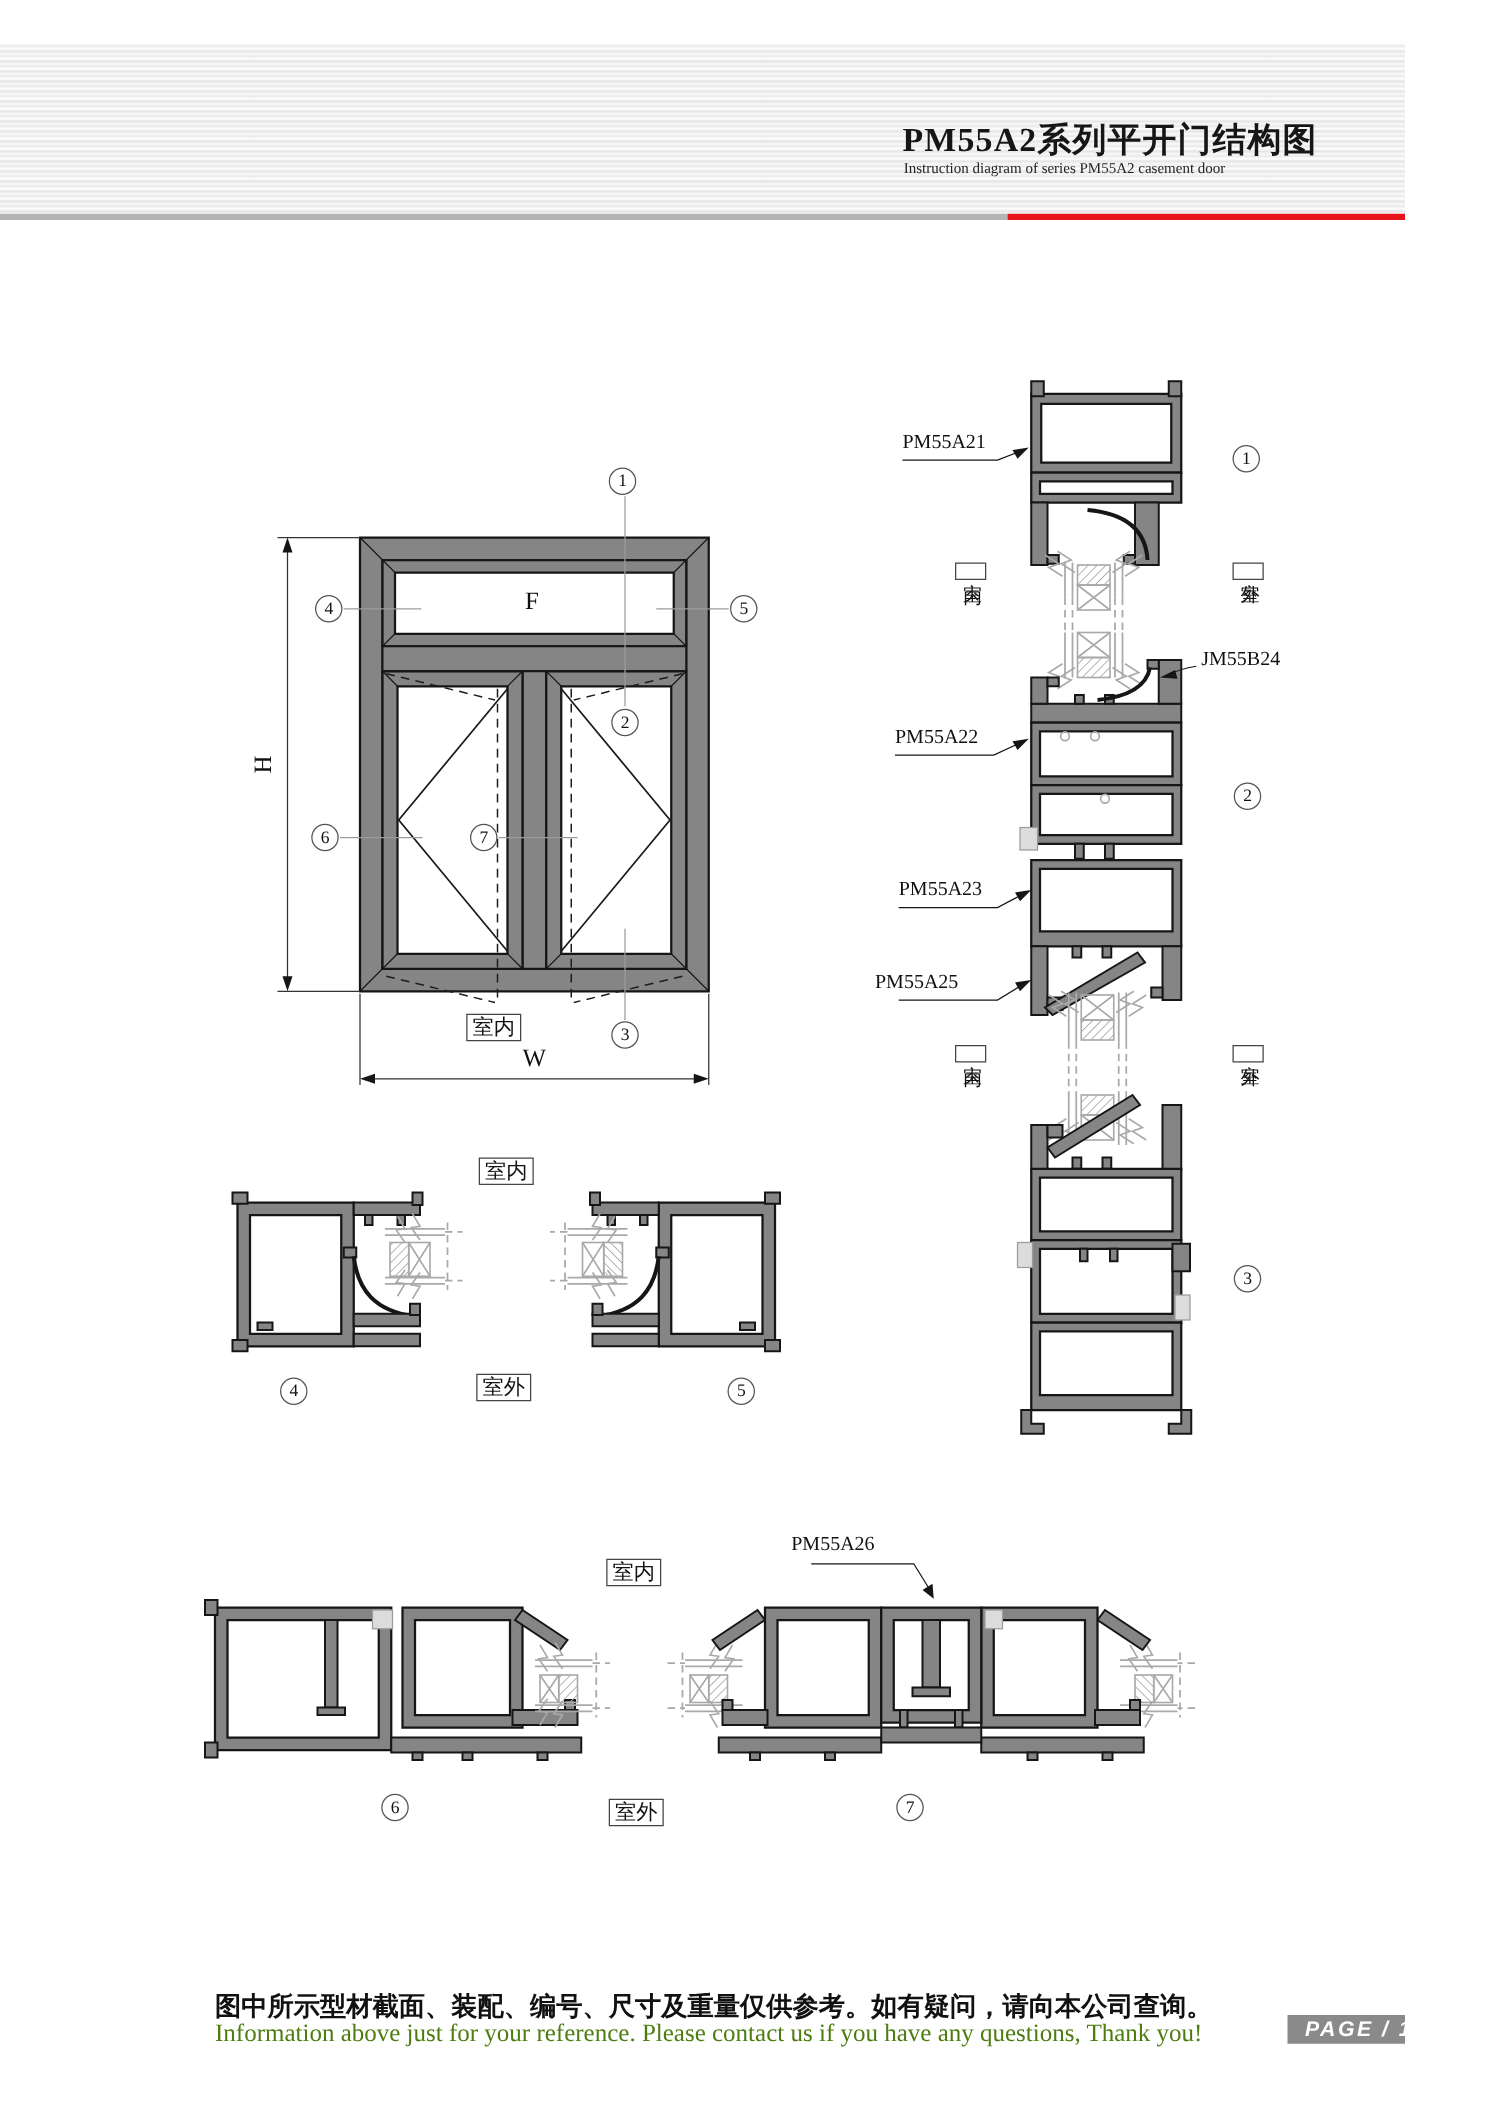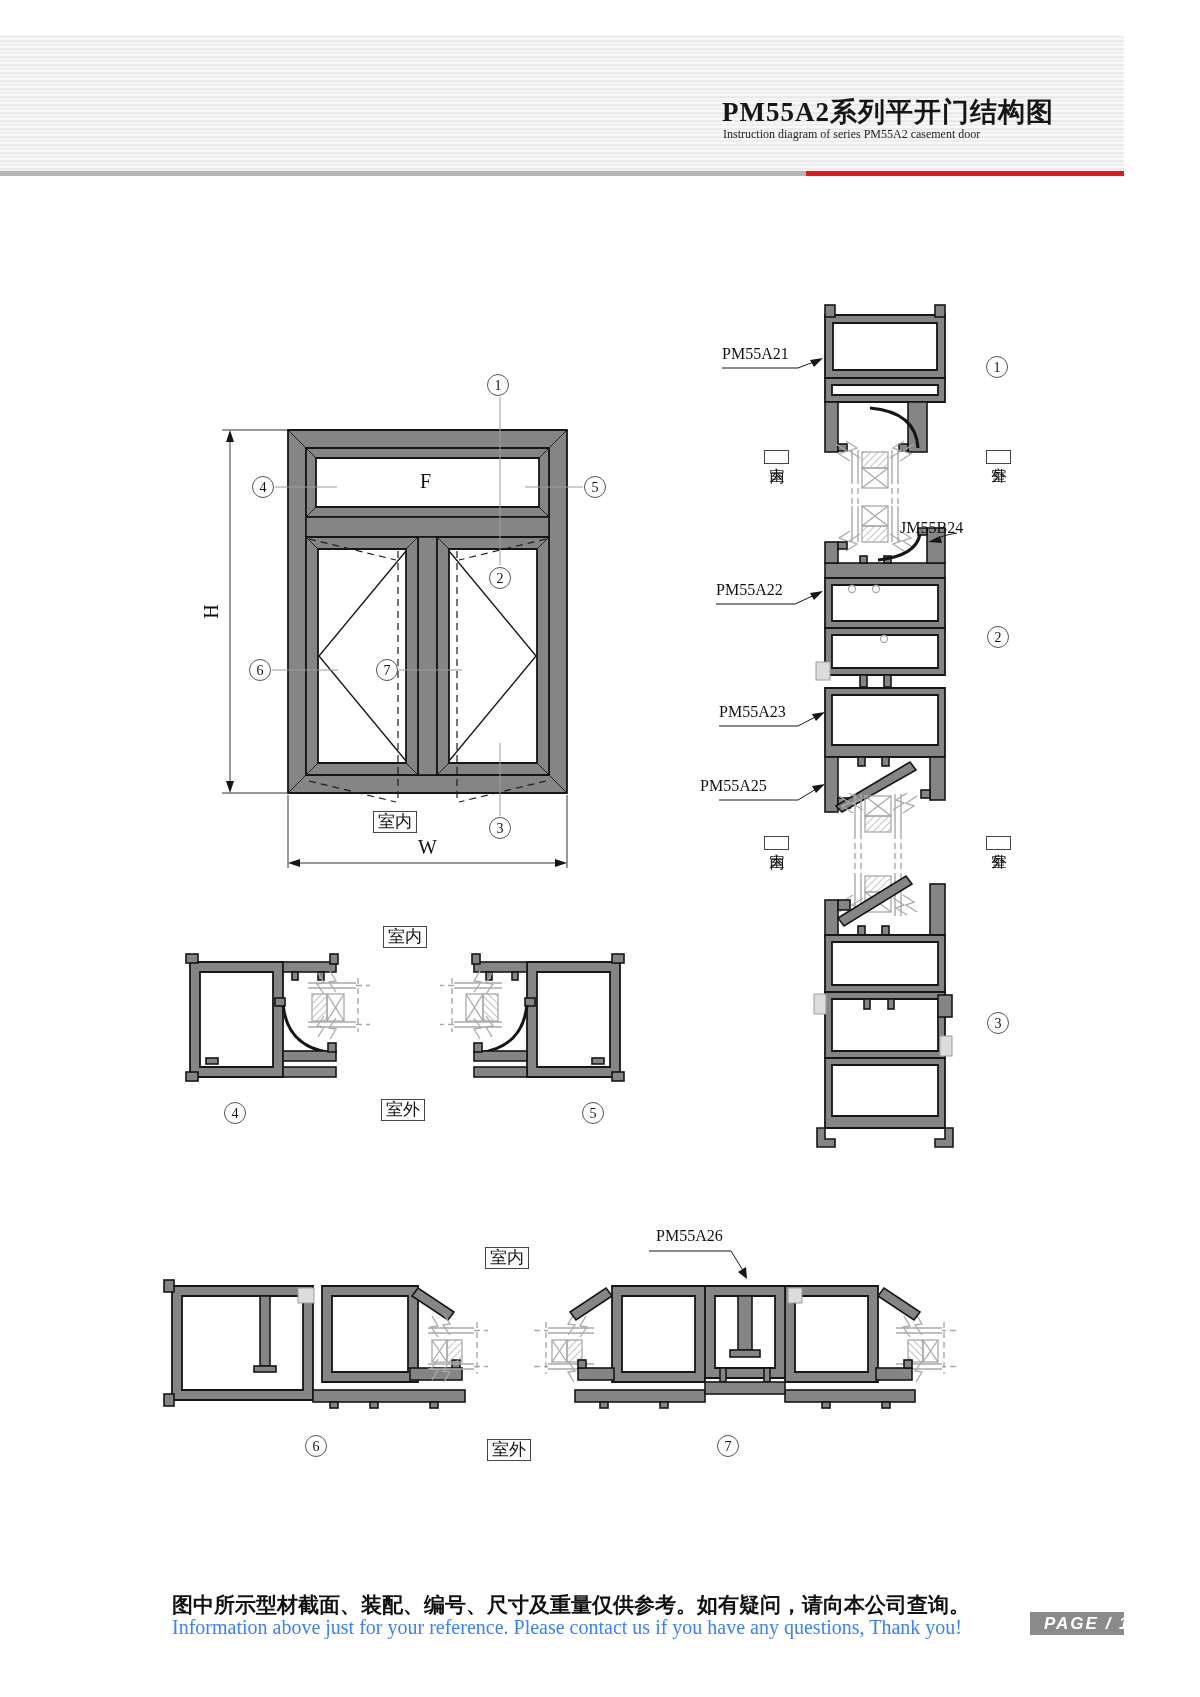--- a/index.html
+++ b/index.html
@@ -18,21 +18,21 @@
   .zbox{position:absolute;border:1px solid #444;background:#fff;font-family:"Liberation Sans",sans-serif;
     font-size:17px;line-height:20px;padding:0 4px;color:#111;}
   .zbox-v{position:absolute;border:1px solid #444;background:#fff;font-family:"Liberation Sans",sans-serif;
     font-size:15px;color:#111;writing-mode:vertical-rl;text-orientation:upright;padding:4px 2px;letter-spacing:2px;}
   .plabel{position:absolute;font-size:16px;color:#111;}
   .dimlabel{position:absolute;font-size:20px;color:#111;}
   .rot90{transform:rotate(-90deg);}
   
   .note-zh{position:absolute;left:172px;top:1591px;font-family:"Liberation Sans",sans-serif;
     font-weight:600;font-size:21px;color:#111;}
-  .note-en{position:absolute;left:172px;top:1616px;font-size:20px;color:#3b82f6;}
+  .note-en{position:absolute;left:172px;top:1616px;font-size:20px;color:#4d7c0f;}
   .page-badge{position:absolute;left:1030px;top:1612px;width:170px;height:23px;background:#8a8a8a;
     color:#fff;font-family:"Liberation Sans",sans-serif;font-weight:bold;font-style:italic;
     font-size:17px;line-height:23px;padding-left:14px;box-sizing:border-box;letter-spacing:2px;}
   
   svg .box{fill:#858585;fill-rule:evenodd;stroke:#161616;stroke-width:1.8;}
   svg .part{fill:#858585;stroke:#161616;stroke-width:1.6;}
   svg .thick{fill:none;stroke:#161616;stroke-width:3.2;}
   svg .gl{stroke:#a9a9a9;stroke-width:1.4;fill:none;}
   svg .gld{stroke:#a9a9a9;stroke-width:1.4;fill:none;stroke-dasharray:6 4;}
   svg .glf{fill:none;stroke:#a9a9a9;stroke-width:1.3;}
@@ -274,39 +274,39 @@
   <span class="callout" style="left:252px;top:476px">4</span>
   <span class="callout" style="left:584px;top:476px">5</span>
   <span class="callout" style="left:249px;top:659px">6</span>
   <span class="callout" style="left:376px;top:659px">7</span>
   <span class="dimlabel" style="left:420px;top:470px">F</span>
   <span class="dimlabel rot90" style="left:204px;top:600px">H</span>
   <span class="dimlabel" style="left:418px;top:836px">W</span>
   <span class="zbox" style="left:373px;top:811px">室内</span>
 
   <span class="plabel" style="left:722px;top:345px">PM55A21</span>
-  <span class="plabel" style="left:900px;top:519px">JM55B24</span>
+  <span class="plabel" style="left:961px;top:519px">JM55B24</span>
   <span class="plabel" style="left:716px;top:581px">PM55A22</span>
   <span class="plabel" style="left:719px;top:703px">PM55A23</span>
   <span class="plabel" style="left:700px;top:777px">PM55A25</span>
   <span class="callout" style="left:986px;top:356px">1</span>
   <span class="callout" style="left:987px;top:626px">2</span>
   <span class="callout" style="left:987px;top:1012px">3</span>
   <span class="zbox-v" style="left:764px;top:450px">室内</span>
   <span class="zbox-v" style="left:986px;top:450px">室外</span>
   <span class="zbox-v" style="left:764px;top:836px">室内</span>
   <span class="zbox-v" style="left:986px;top:836px">室外</span>
 
   <span class="zbox" style="left:383px;top:926px">室内</span>
   <span class="callout" style="left:224px;top:1102px">4</span>
   <span class="zbox" style="left:381px;top:1099px">室外</span>
   <span class="callout" style="left:582px;top:1102px">5</span>
 
   <span class="zbox" style="left:485px;top:1247px">室内</span>
-  <span class="plabel" style="left:656px;top:1227px">PM55A26</span>
+  <span class="plabel" style="left:633px;top:1227px">PM55A26</span>
   <span class="callout" style="left:305px;top:1435px">6</span>
   <span class="zbox" style="left:487px;top:1439px">室外</span>
   <span class="callout" style="left:717px;top:1435px">7</span>
 
   <div class="note-zh">图中所示型材截面、装配、编号、尺寸及重量仅供参考。如有疑问，请向本公司查询。</div>
   <div class="note-en">Information above just for your reference. Please contact us if you have any questions, Thank you!</div>
   <div class="page-badge">PAGE / 153</div>
 
 </div>
 

